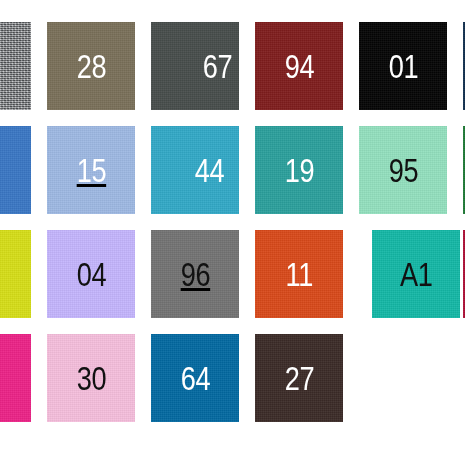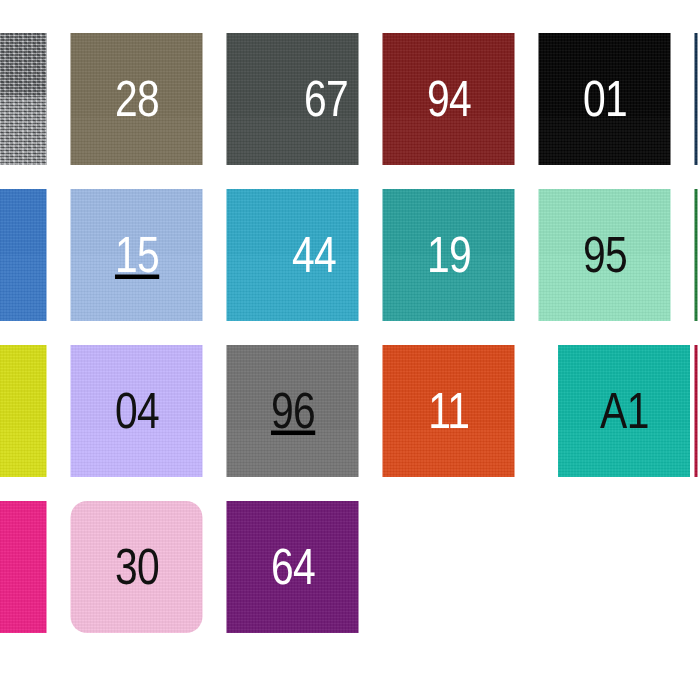--- a/index.html
+++ b/index.html
@@ -101,19 +101,22 @@
       <span class="swatch-code" style="color: rgb(17, 17, 17);">96</span>
     </div>
     <div class="swatch" style="left: 255px; top: 230px; width: 88px; height: 88px; background-color: rgb(217, 73, 26);">
       <span class="swatch-code" style="color: rgb(255, 255, 255);">11</span>
     </div>
     <div class="swatch" style="left: 359px; top: 230px; width: 88px; height: 88px; background-color: #14b8a6; margin-left: 13px;">
       <span class="swatch-code" style="color: rgb(17, 17, 17);">A1</span>
     </div>
     <div class="swatch" style="left: 463px; top: 230px; width: 88px; height: 88px; background-color: rgb(174, 15, 54);"></div>
     <div class="swatch" style="left: -57px; top: 334px; width: 88px; height: 88px; background-color: rgb(236, 35, 135);"></div>
-    <div class="swatch" style="left: 47px; top: 334px; width: 88px; height: 88px; background-color: rgb(245, 190, 220); border-radius: 11px;">
+    <div class="swatch" style="left: 47px; top: 334px; width: 88px; height: 88px; background-color: rgb(245, 190, 220);">
       <span class="swatch-code" style="color: rgb(17, 17, 17);">30</span>
     </div>
-    <div class="swatch" style="left: 151px; top: 334px; width: 88px; height: 88px; background-color: #701a75;">
+    <div class="swatch" style="left: 151px; top: 334px; width: 88px; height: 88px; background-color: #0369a1;">
       <span class="swatch-code" style="color: rgb(255, 255, 255);">64</span>
+    </div>
+    <div class="swatch" style="left: 255px; top: 334px; width: 88px; height: 88px; background-color: rgb(59, 43, 39);">
+      <span class="swatch-code" style="color: rgb(255, 255, 255);">27</span>
     </div>
   </div>
 
 </body></html>

